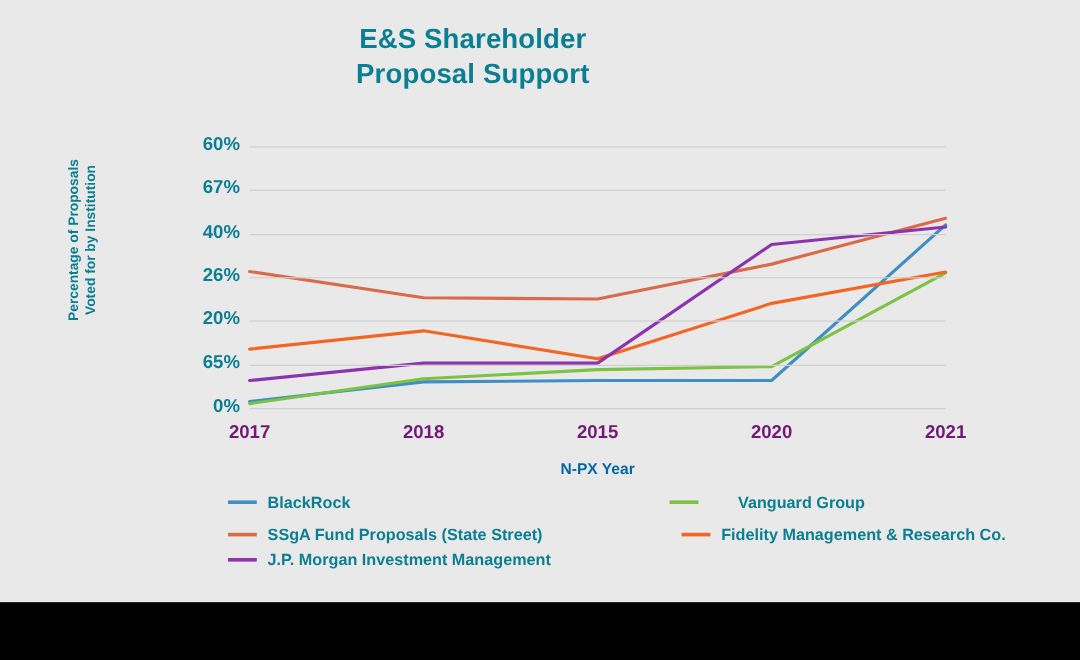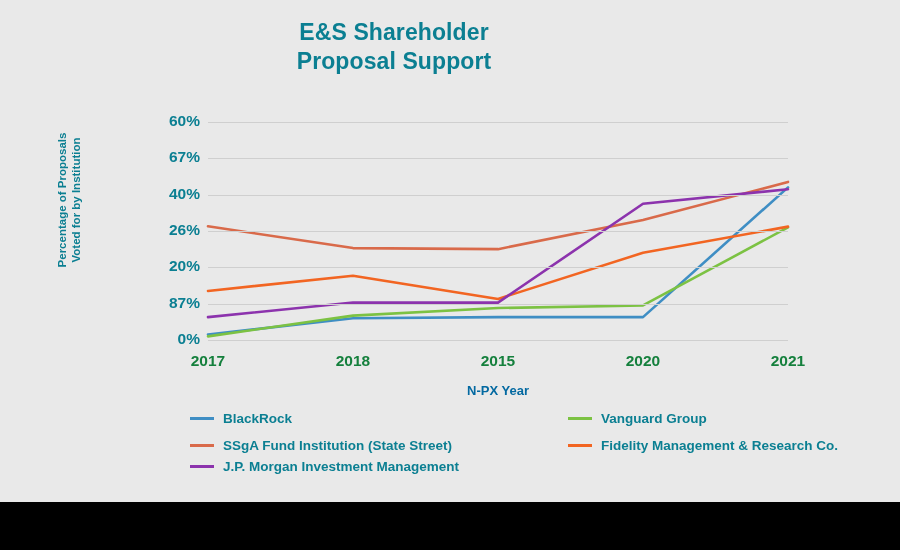--- a/index.html
+++ b/index.html
@@ -116,21 +116,21 @@
     left: 208px;
     top: 352px;
     width: 580px;
     height: 22px;
   }
   .xtick {
     position: absolute;
     width: 80px;
     margin-left: -40px;
     text-align: center;
-    color: #15803d;
+    color: #701a75;
     font-size: 15.5px;
     font-weight: bold;
   }
   #xlabel {
     position: absolute;
     left: 208px;
     top: 383px;
     width: 580px;
     text-align: center;
     color: #0369a1;
@@ -182,21 +182,21 @@
         <span class="yl-line">Percentage of Proposals</span>
         <span class="yl-line">Voted for by Institution</span>
       </div>
 
       <div id="ytick-col">
           <div class="ytick" style="top: 112px;">60%</div>
           <div class="ytick" style="top: 148.333px;">67%</div>
           <div class="ytick" style="top: 184.667px;">40%</div>
           <div class="ytick" style="top: 221px;">26%</div>
           <div class="ytick" style="top: 257.333px;">20%</div>
-          <div class="ytick" style="top: 293.667px;">87%</div>
+          <div class="ytick" style="top: 293.667px;">65%</div>
           <div class="ytick" style="top: 330px;">0%</div>
         </div>
 
       <div id="plot">
         <svg id="series-svg" viewBox="0 0 580 218" preserveAspectRatio="none">
             <polyline points="0.00,212.55 145.00,196.20 290.00,195.11 435.00,195.11 580.00,65.40" fill="none" stroke="#3f8ec4" stroke-width="2.6" stroke-linejoin="round" stroke-linecap="round"></polyline>
             <polyline points="0.00,214.37 145.00,193.66 290.00,186.03 435.00,183.48 580.00,105.37" fill="none" stroke="#7cc243" stroke-width="2.6" stroke-linejoin="round" stroke-linecap="round"></polyline>
             <polyline points="0.00,104.28 145.00,126.08 290.00,127.17 435.00,98.10 580.00,59.95" fill="none" stroke="#d96a4a" stroke-width="2.6" stroke-linejoin="round" stroke-linecap="round"></polyline>
             <polyline points="0.00,168.95 145.00,153.69 290.00,176.94 435.00,130.80 580.00,104.64" fill="none" stroke="#f26522" stroke-width="2.6" stroke-linejoin="round" stroke-linecap="round"></polyline>
             <polyline points="0.00,195.11 145.00,180.58 290.00,180.58 435.00,81.75 580.00,67.22" fill="none" stroke="#8c33ad" stroke-width="2.6" stroke-linejoin="round" stroke-linecap="round"></polyline>
@@ -218,27 +218,27 @@
           <div class="xtick" style="left: 580px;">2021</div>
         </div>
 
       <div id="xlabel">N-PX Year</div>
 
       <div id="legend">
           <div class="legend-item" style="left: 0px; top: 0px;">
             <span class="legend-swatch" style="background: rgb(63, 142, 196);"></span>
             <span class="legend-label">BlackRock</span>
           </div>
-          <div class="legend-item" style="left: 378px; top: 0px;">
+          <div class="legend-item" style="left: 368px; top: 0px; gap: 24px;">
             <span class="legend-swatch" style="background: rgb(124, 194, 67);"></span>
             <span class="legend-label">Vanguard Group</span>
           </div>
           <div class="legend-item" style="left: 0px; top: 27px;">
             <span class="legend-swatch" style="background: rgb(217, 106, 74);"></span>
-            <span class="legend-label">SSgA Fund Institution (State Street)</span>
+            <span class="legend-label">SSgA Fund Proposals (State Street)</span>
           </div>
           <div class="legend-item" style="left: 378px; top: 27px;">
             <span class="legend-swatch" style="background: rgb(242, 101, 34);"></span>
             <span class="legend-label">Fidelity Management &amp; Research Co.</span>
           </div>
           <div class="legend-item" style="left: 0px; top: 48px;">
             <span class="legend-swatch" style="background: rgb(140, 51, 173);"></span>
             <span class="legend-label">J.P. Morgan Investment Management</span>
           </div>
         </div>

